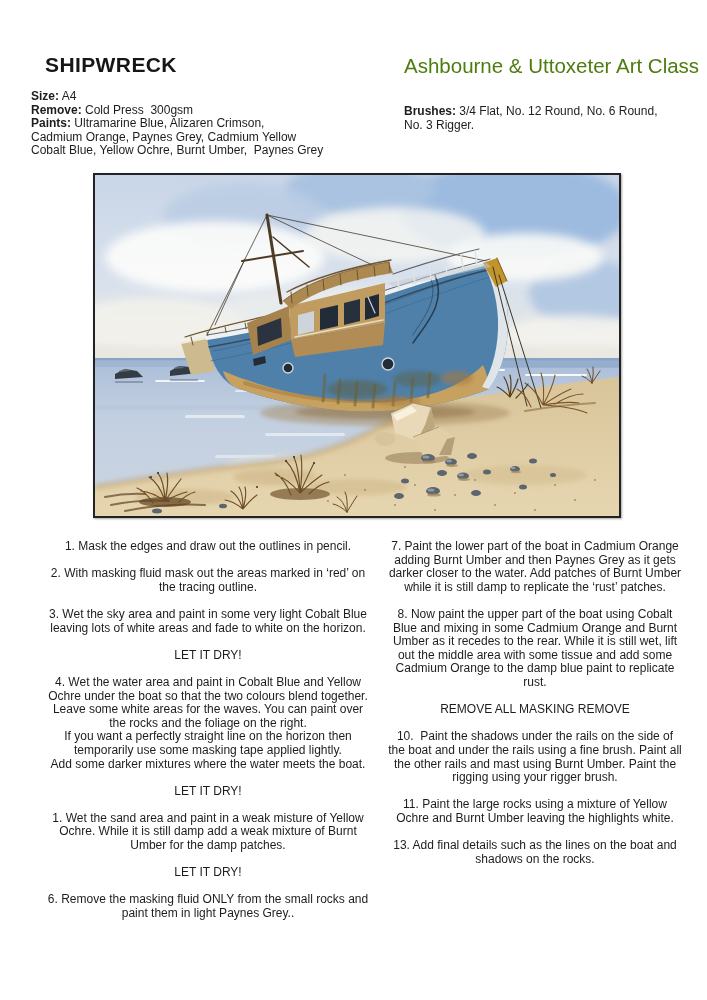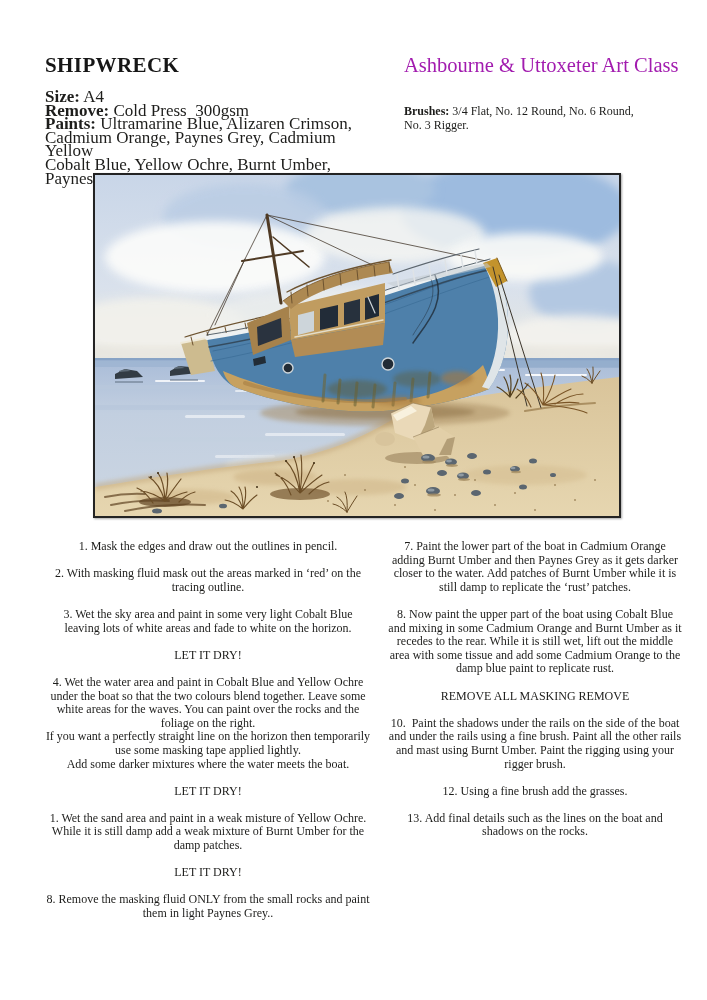--- a/index.html
+++ b/index.html
@@ -1,22 +1,22 @@
 <!DOCTYPE html>
 <html><head>
 <meta charset="utf-8">
 <style>
   html,body{margin:0;padding:0;background:#ffffff;}
   .page{position:relative;width:707px;height:1000px;background:#ffffff;
-        font-family:Liberation Serif, serif;color:#1d1d1b;overflow:hidden;}
+        font-family:Liberation Sans, sans-serif;color:#1d1d1b;overflow:hidden;}
   .title-left{position:absolute;left:45px;top:53px;margin:0;font-size:21px;
         font-weight:700;letter-spacing:.4px;color:#161616;}
   .title-right{position:absolute;left:404px;top:54px;margin:0;font-size:20.5px;
-        font-weight:400;color:#a21caf;}
-  .meta-left{position:absolute;left:45px;top:90px;width:312px;font-size:17px;line-height:13.6px;}
+        font-weight:400;color:#4d7c0f;}
+  .meta-left{position:absolute;left:31px;top:90px;width:312px;font-size:12px;line-height:13.6px;}
   .meta-right{position:absolute;left:404px;top:105px;width:286px;font-size:12px;line-height:13.6px;}
   .meta-left p,.meta-right p{margin:0;white-space:pre-wrap;}
   .meta-left b,.meta-right b{font-weight:700;}
   .painting{position:absolute;left:93px;top:173px;width:524px;height:341px;margin:0;
         border:2px solid #232323;background:#dfe5ea;box-shadow:1px 1px 2px rgba(0,0,0,.35);}
   .painting svg{display:block;width:100%;height:100%;}
   .col{position:absolute;top:540px;font-size:12px;line-height:13.6px;text-align:center;}
   .col-left{left:45px;width:326px;}
   .col-right{left:387px;width:296px;}
   .col p{margin:0 0 13.6px 0;white-space:pre-wrap;}
@@ -304,25 +304,25 @@
     <p class="step">1. Mask the edges and draw out the outlines in pencil.</p>
     <p class="step">2. With masking fluid mask out the areas marked in ‘red’ on the tracing outline.</p>
     <p class="step">3. Wet the sky area and paint in some very light Cobalt Blue leaving lots of white areas and fade to white on the horizon.</p>
     <p class="note">LET IT DRY!</p>
     <p class="step">4. Wet the water area and paint in Cobalt Blue and Yellow Ochre under the boat so that the two colours blend together. Leave some white areas for the waves. You can paint over the rocks and the foliage on the right.
 If you want a perfectly straight line on the horizon then temporarily use some masking tape applied lightly.
 Add some darker mixtures where the water meets the boat.</p>
     <p class="note">LET IT DRY!</p>
     <p class="step">1. Wet the sand area and paint in a weak misture of Yellow Ochre. While it is still damp add a weak mixture of Burnt Umber for the damp patches.</p>
     <p class="note">LET IT DRY!</p>
-    <p class="step">8. Remove the masking fluid ONLY from the small rocks and paint them in light Paynes Grey..</p>
+    <p class="step">6. Remove the masking fluid ONLY from the small rocks and paint them in light Paynes Grey..</p>
   </section>
 
   <section class="col col-right">
     <p class="step">7. Paint the lower part of the boat in Cadmium Orange adding Burnt Umber and then Paynes Grey as it gets darker closer to the water. Add patches of Burnt Umber while it is still damp to replicate the ‘rust’ patches.</p>
     <p class="step">8. Now paint the upper part of the boat using Cobalt Blue and mixing in some Cadmium Orange and Burnt Umber as it recedes to the rear. While it is still wet, lift out the middle area with some tissue and add some Cadmium Orange to the damp blue paint to replicate rust.</p>
     <p class="note">REMOVE ALL MASKING REMOVE</p>
     <p class="step">10.  Paint the shadows under the rails on the side of the boat and under the rails using a fine brush. Paint all the other rails and mast using Burnt Umber. Paint the rigging using your rigger brush.</p>
-    <p class="step">12. Using a fine brush add the grasses.</p>
+    <p class="step">11. Paint the large rocks using a mixture of Yellow Ochre and Burnt Umber leaving the highlights white.</p>
     <p class="step">13. Add final details such as the lines on the boat and shadows on the rocks.</p>
   </section>
 
 </div>
 
 </body></html>

